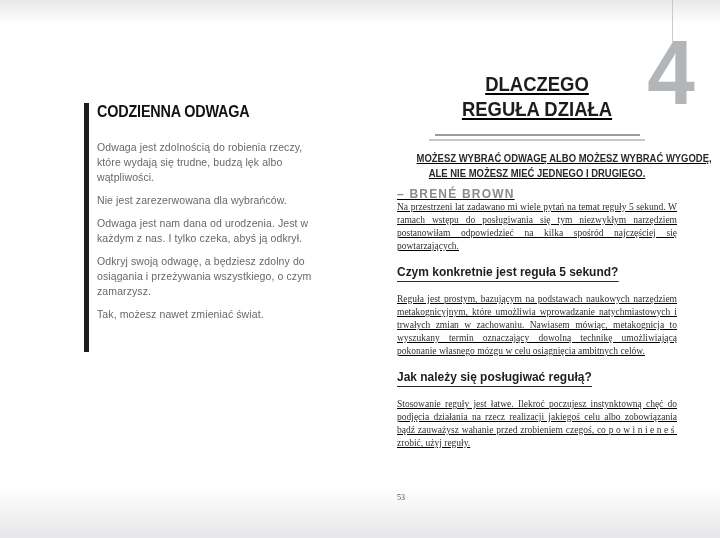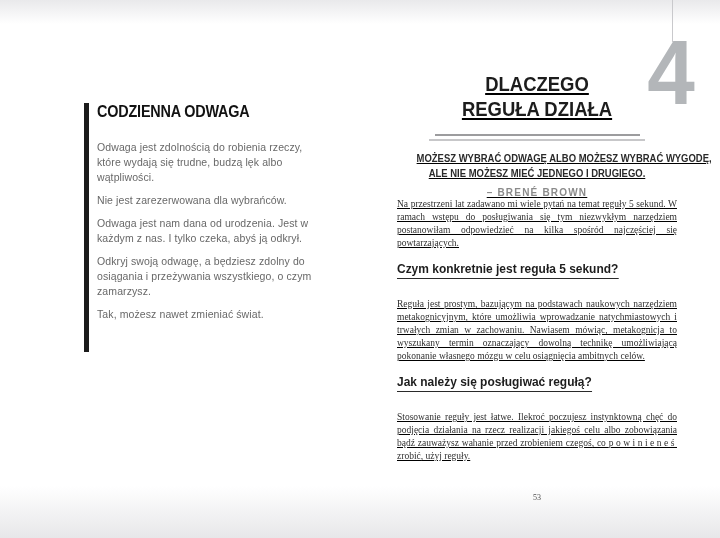--- a/index.html
+++ b/index.html
@@ -42,42 +42,42 @@
     transform:scaleX(0.88);transform-origin:center top;
   }
   .rule-top{width:205px;height:2px;background:#9c9c9e;margin:13px auto 3px auto;}
   .rule-bottom{width:216px;height:2px;background:#c7c7c9;margin:0 auto;}
   .epigraph{
     margin-top:10px;text-align:center;
     font-size:11px;line-height:15px;font-weight:bold;color:#2a2a2a;
     transform:scaleX(0.86);transform-origin:center top;white-space:nowrap;
   }
   .attribution{
-    margin-top:6px;text-align:center;
-    font-size:10px;letter-spacing:1.2px;color:#8b8b8b;font-weight:bold;
+    margin-top:6px;text-align:left;
+    font-size:12px;letter-spacing:1.2px;color:#8b8b8b;font-weight:bold;
   }
   .serif-body{
     font-family:"Liberation Serif", serif;
     font-size:9.5px;line-height:13px;color:#2f2f2f;
     text-align:justify;margin:0;
   }
   .intro-para{}
   .section-heading{
     margin:11px 0 4px 0;
     font-size:13px;line-height:16px;font-weight:bold;color:#1d1d1d;
   }
   .section-heading span{
     display:inline-block;border-bottom:1.6px solid #2a2a2a;padding-bottom:1px;
     transform:scaleX(0.92);transform-origin:left center;white-space:nowrap;
   }
-  .section-body{margin-top:19px;}
+  .section-body{margin-top:11px;}
   .follow-para{margin-top:0;text-indent:14px;}
   .spaced{letter-spacing:2.5px;}
   .page-number{
-    position:absolute;left:397px;top:493px;width:280px;text-align:center;
+    position:absolute;left:397px;top:493px;width:280px;
     font-family:"Liberation Serif", serif;font-size:8px;color:#4d4d4d;
   }
 </style>
 </head>
 <body>
 
 <div class="top-shade"></div>
 <div class="bottom-shade"></div>
 <div class="page-edge-line"></div>
 

